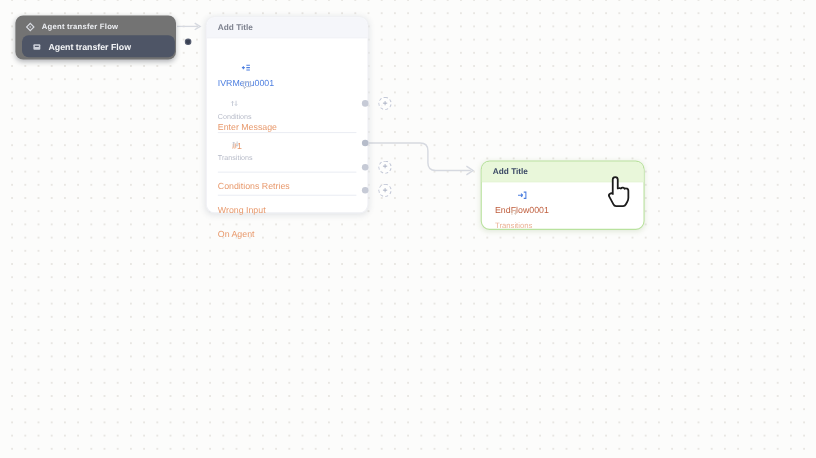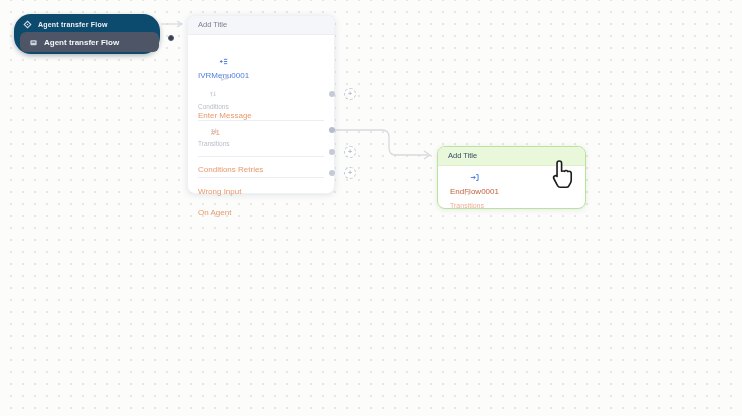--- a/index.html
+++ b/index.html
@@ -8,34 +8,34 @@
     font-family:"Liberation Sans", sans-serif;
     background-color:#fcfcfb;
     background-image:radial-gradient(circle, #e8e6e2 1px, transparent 1.1px);
     background-size:12px 12px;
     background-position:5px 6px;
   }
   .abs{position:absolute;}
   
   #edges{position:absolute;left:0;top:0;width:742px;height:416px;pointer-events:none;}
   
-  .agent-node{left:14px;top:14px;width:146px;height:40px;background:#0c4a6e;
-    border-radius:17px;box-shadow:0 2px 5px rgba(20,25,40,.3);cursor:grab;}
+  .agent-node{left:14px;top:14px;width:146px;height:40px;background:#737373;
+    border-radius:7px;box-shadow:0 2px 5px rgba(20,25,40,.3);cursor:grab;}
   .agent-row1{position:absolute;left:9px;top:4px;height:12px;display:flex;align-items:center;gap:6px;}
   .agent-row1 .lbl{font-size:7px;font-weight:bold;color:#eef0f4;letter-spacing:.2px;}
   .agent-pill{position:absolute;left:6px;top:18px;width:139px;height:20px;background:#4e5566;
     border-radius:6px;display:flex;align-items:center;gap:6px;padding-left:9px;box-sizing:border-box;}
   .agent-pill .lbl{font-size:8px;font-weight:bold;color:#f5f6f8;}
   .out-dot-dark{left:154px;top:21px;width:6px;height:6px;border-radius:50%;
     background:#394053;border:1px solid #565d70;box-sizing:border-box;cursor:crosshair;}
   
   .card{background:#fff;border-radius:8px;box-shadow:0 1px 6px rgba(60,70,100,.14);}
   .ivr-card{left:187px;top:15px;width:148px;height:179px;border:1px solid #f0f1f5;box-sizing:border-box;}
   .card-header{height:18px;line-height:18px;border-radius:7px 7px 0 0;padding-left:10px;
-    font-size:7.5px;font-weight:normal;cursor:text;}
+    font-size:7.5px;font-weight:bold;cursor:text;}
   .ivr-card .card-header{background:#f5f6fa;color:#7e828f;border-bottom:1px solid #ececf2;}
   .row{position:absolute;left:10px;display:flex;align-items:center;gap:5px;height:10px;cursor:pointer;flex-direction:column;}
   .row .txt{font-size:8px;white-space:nowrap;}
   .blue-txt{color:#4d7fe0;}
   .orange-txt{color:#e8996c;margin-top:24px;}
   .muted-lbl{font-size:6.5px;color:#b8bcc9;}
   .divider{position:absolute;left:10px;width:126px;height:1px;background:#eceef4;}
   
   .r-ivr{top:41px;} .r-msg{top:57px;} .r-cond{top:74px;} .r-c1{top:88px;left:23px;}
   .d1{top:104px;} .r-trlbl{top:111px;} .r-exc{top:125px;} .d2{top:140px;}

